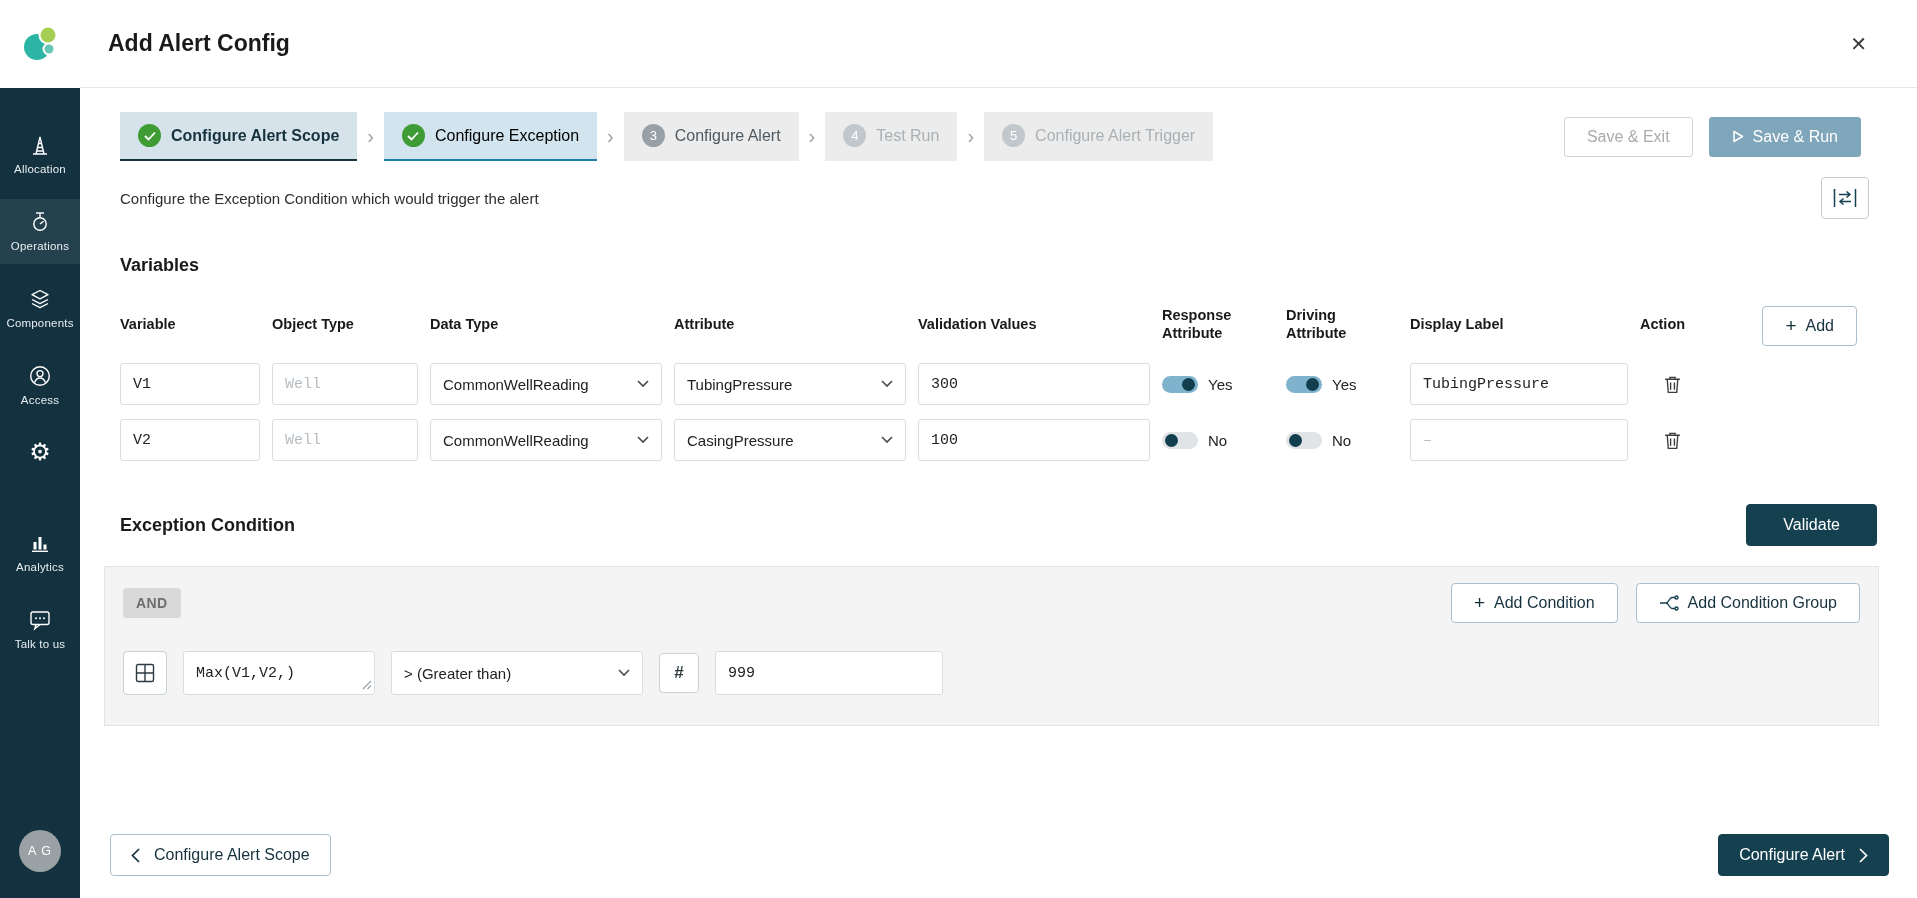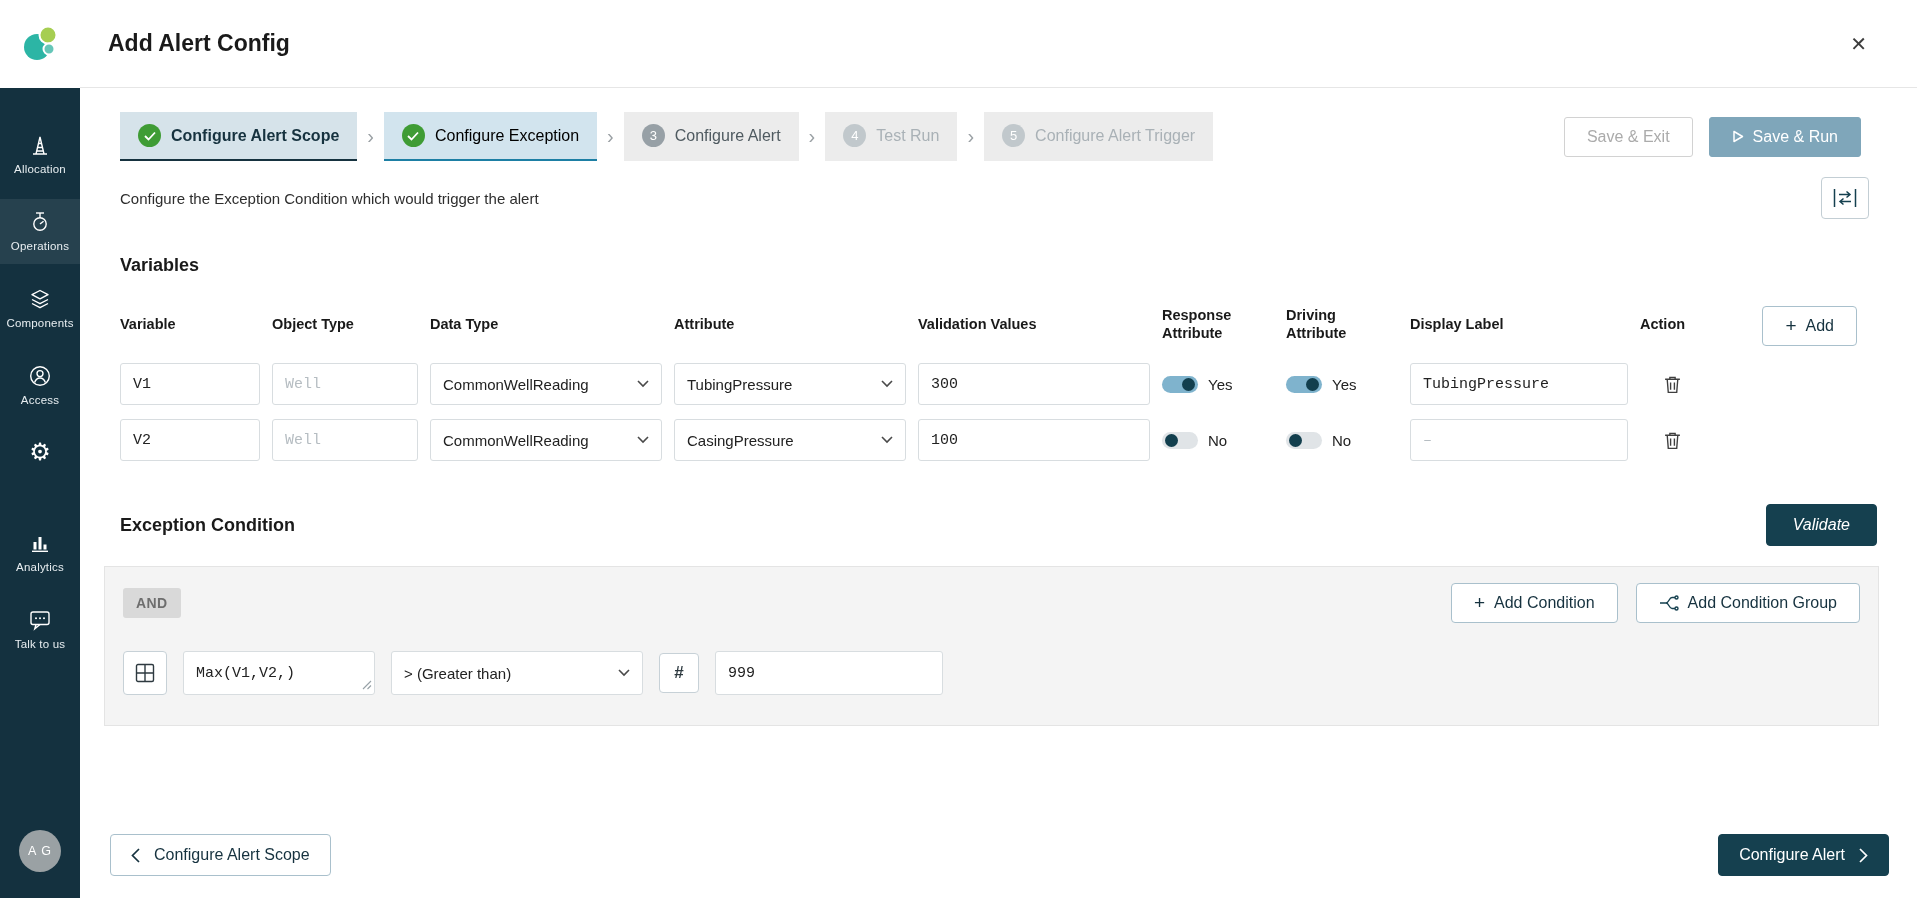--- a/index.html
+++ b/index.html
@@ -71,21 +71,21 @@
   .toggle.on .knob { left:20px; }
   .toggle-label { font-size:15px; color:#222; }
   .icon-btn { background:none; border:none; cursor:pointer; display:flex; align-items:center; justify-content:center; }
   .action-cell { display:flex; justify-content:center; }
   .add-wrap { flex:0 0 130px; display:flex; justify-content:flex-end; padding:10px 22px 0 0; }
   .btn-outline { display:flex; align-items:center; gap:9px; padding:10px 22px; background:#fff; border:1px solid #a9c0cc; border-radius:4px; color:#16323f; font-size:16px; cursor:pointer; font-family:inherit; }
   .plus-glyph { font-size:19px; line-height:16px; color:#16323f; }
 
   
   .exception-head { display:flex; align-items:center; padding:36px 40px 12px 40px; }
-  .btn-dark { margin-left:auto; background:#15404f; border:1px solid #15404f; color:#fff; padding:11px 26px; border-radius:4px; font-size:16px; cursor:pointer; font-family:inherit;font-style:italic; }
+  .btn-dark { margin-left:auto; background:#15404f; border:1px solid #15404f; color:#fff; padding:11px 36px; border-radius:4px; font-size:16px; cursor:pointer; font-family:inherit; }
   .condition-panel { margin:8px 38px 0 24px; background:#f4f4f4; border:1px solid #e4e4e4; padding:16px 18px 30px 18px; }
   .panel-top { display:flex; align-items:center; }
   .and-chip { background:#d9d9d9; color:#6e6e6e; font-size:14px; font-weight:700; letter-spacing:.4px; padding:7px 13px; border-radius:3px; cursor:pointer; }
   .panel-buttons { margin-left:auto; display:flex; gap:18px; }
   .condition-row { display:flex; align-items:center; gap:16px; margin-top:28px; }
   .grid-btn { width:44px; height:44px; background:#fff; border:1px solid #c7d1d7; border-radius:4px; display:flex; align-items:center; justify-content:center; cursor:pointer; }
   .expr-wrap { position:relative; width:192px; }
   .expr-wrap .tinput { height:44px; padding-right:18px; }
   .resize-corner { position:absolute; right:3px; bottom:5px; pointer-events:none; }
   .op-select { width:252px; height:44px; }

